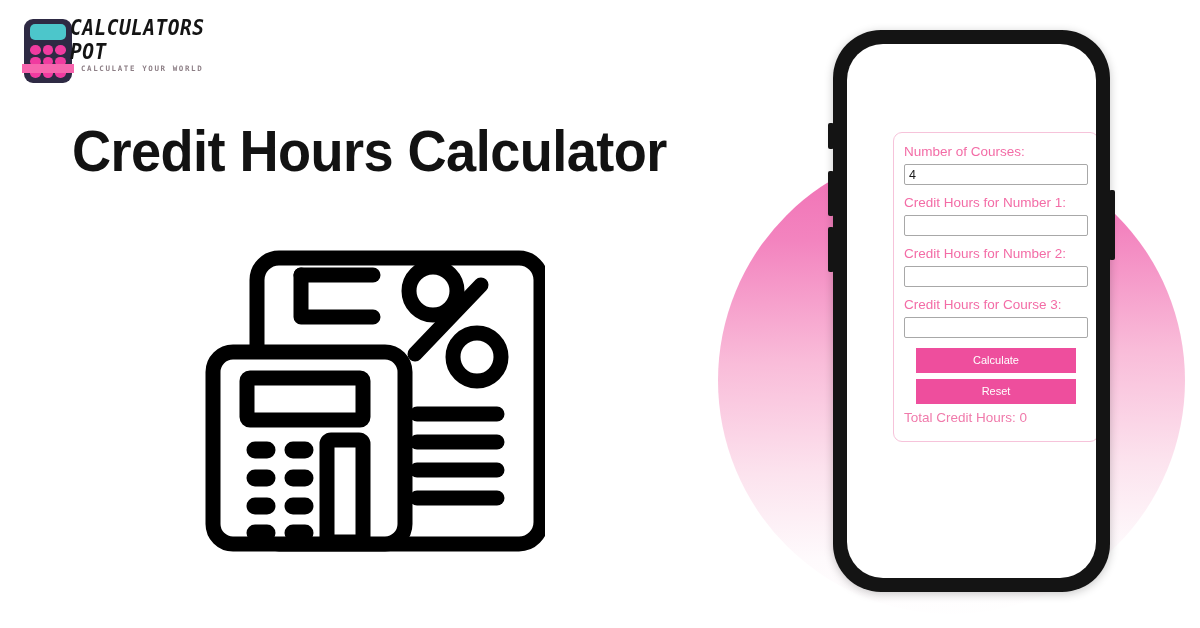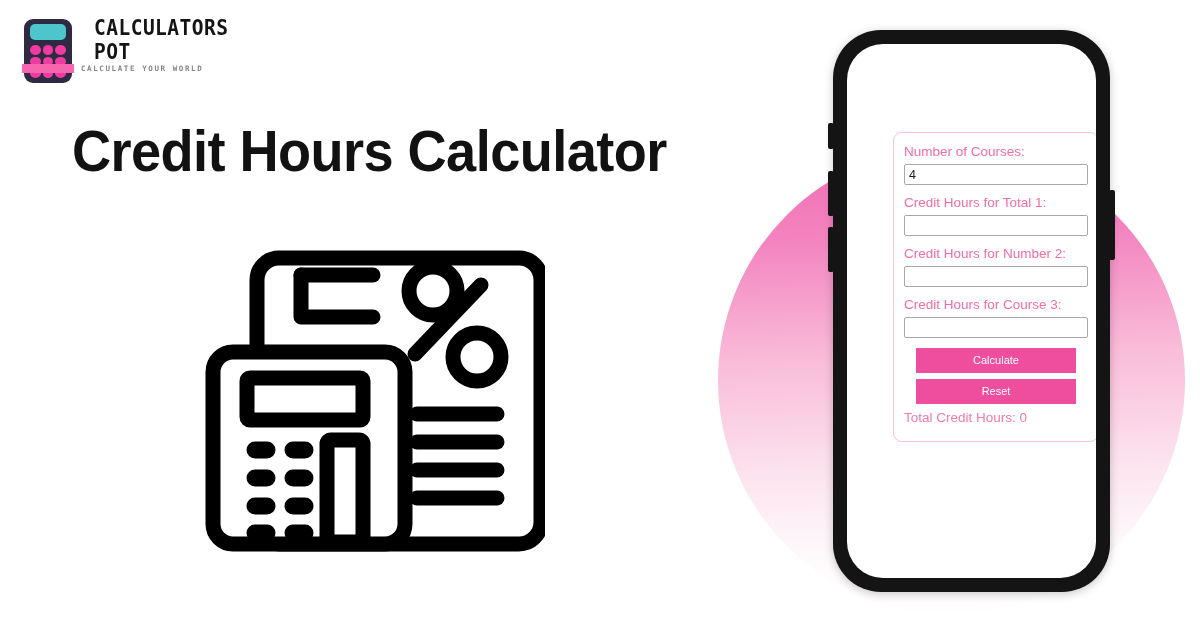--- a/index.html
+++ b/index.html
@@ -56,23 +56,24 @@
     grid-template-columns: repeat(3, 1fr);
     grid-template-rows: repeat(3, 1fr);
     gap: 2px;
   }
   .logo-key {
     background: #f03ba0;
     border-radius: 50%;
   }
   .logo-text {
     position: absolute;
-    left: 72px;
+    left: 48px;
     top: 0px;
     width: 175px;
+    font-style: italic;
   }
   .logo-word {
     font-family: "DejaVu Sans Mono", monospace;
     font-weight: 700;
     font-size: 21px;
     letter-spacing: 0.5px;
     color: #141414;
     line-height: 24px;
     white-space: nowrap;
     transform: scaleX(0.93);
@@ -316,21 +317,21 @@
     <div class="phone-screen">
 
       <div class="form-card">
 
         <div class="field">
           <label class="field-label">Number of Courses:</label>
           <input class="field-input" type="text" value="4" style="">
         </div>
 
         <div class="field">
-          <label class="field-label">Credit Hours for Total 1:</label>
+          <label class="field-label">Credit Hours for Number 1:</label>
           <input class="field-input" type="text" value="" style="">
         </div>
 
         <div class="field">
           <label class="field-label">Credit Hours for Number 2:</label>
           <input class="field-input" type="text" value="" style="">
         </div>
 
         <div class="field">
           <label class="field-label">Credit Hours for Course 3:</label>

